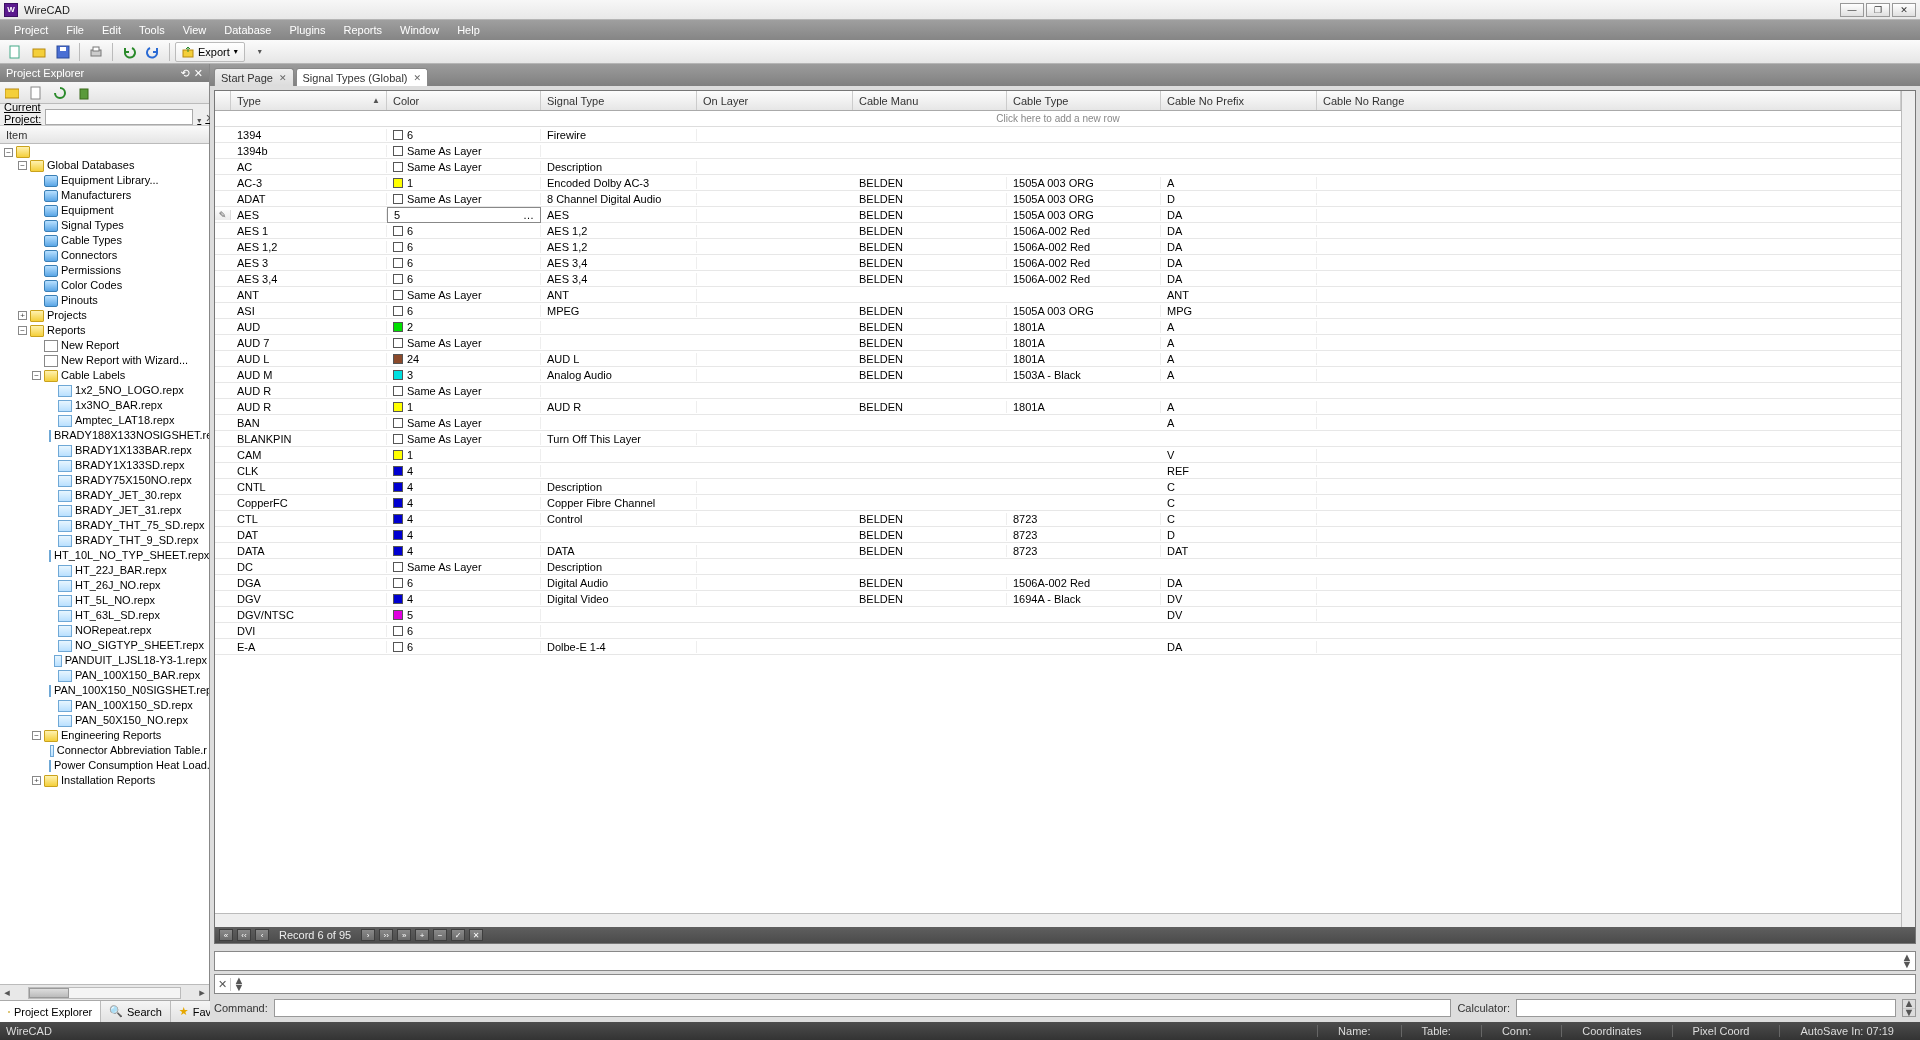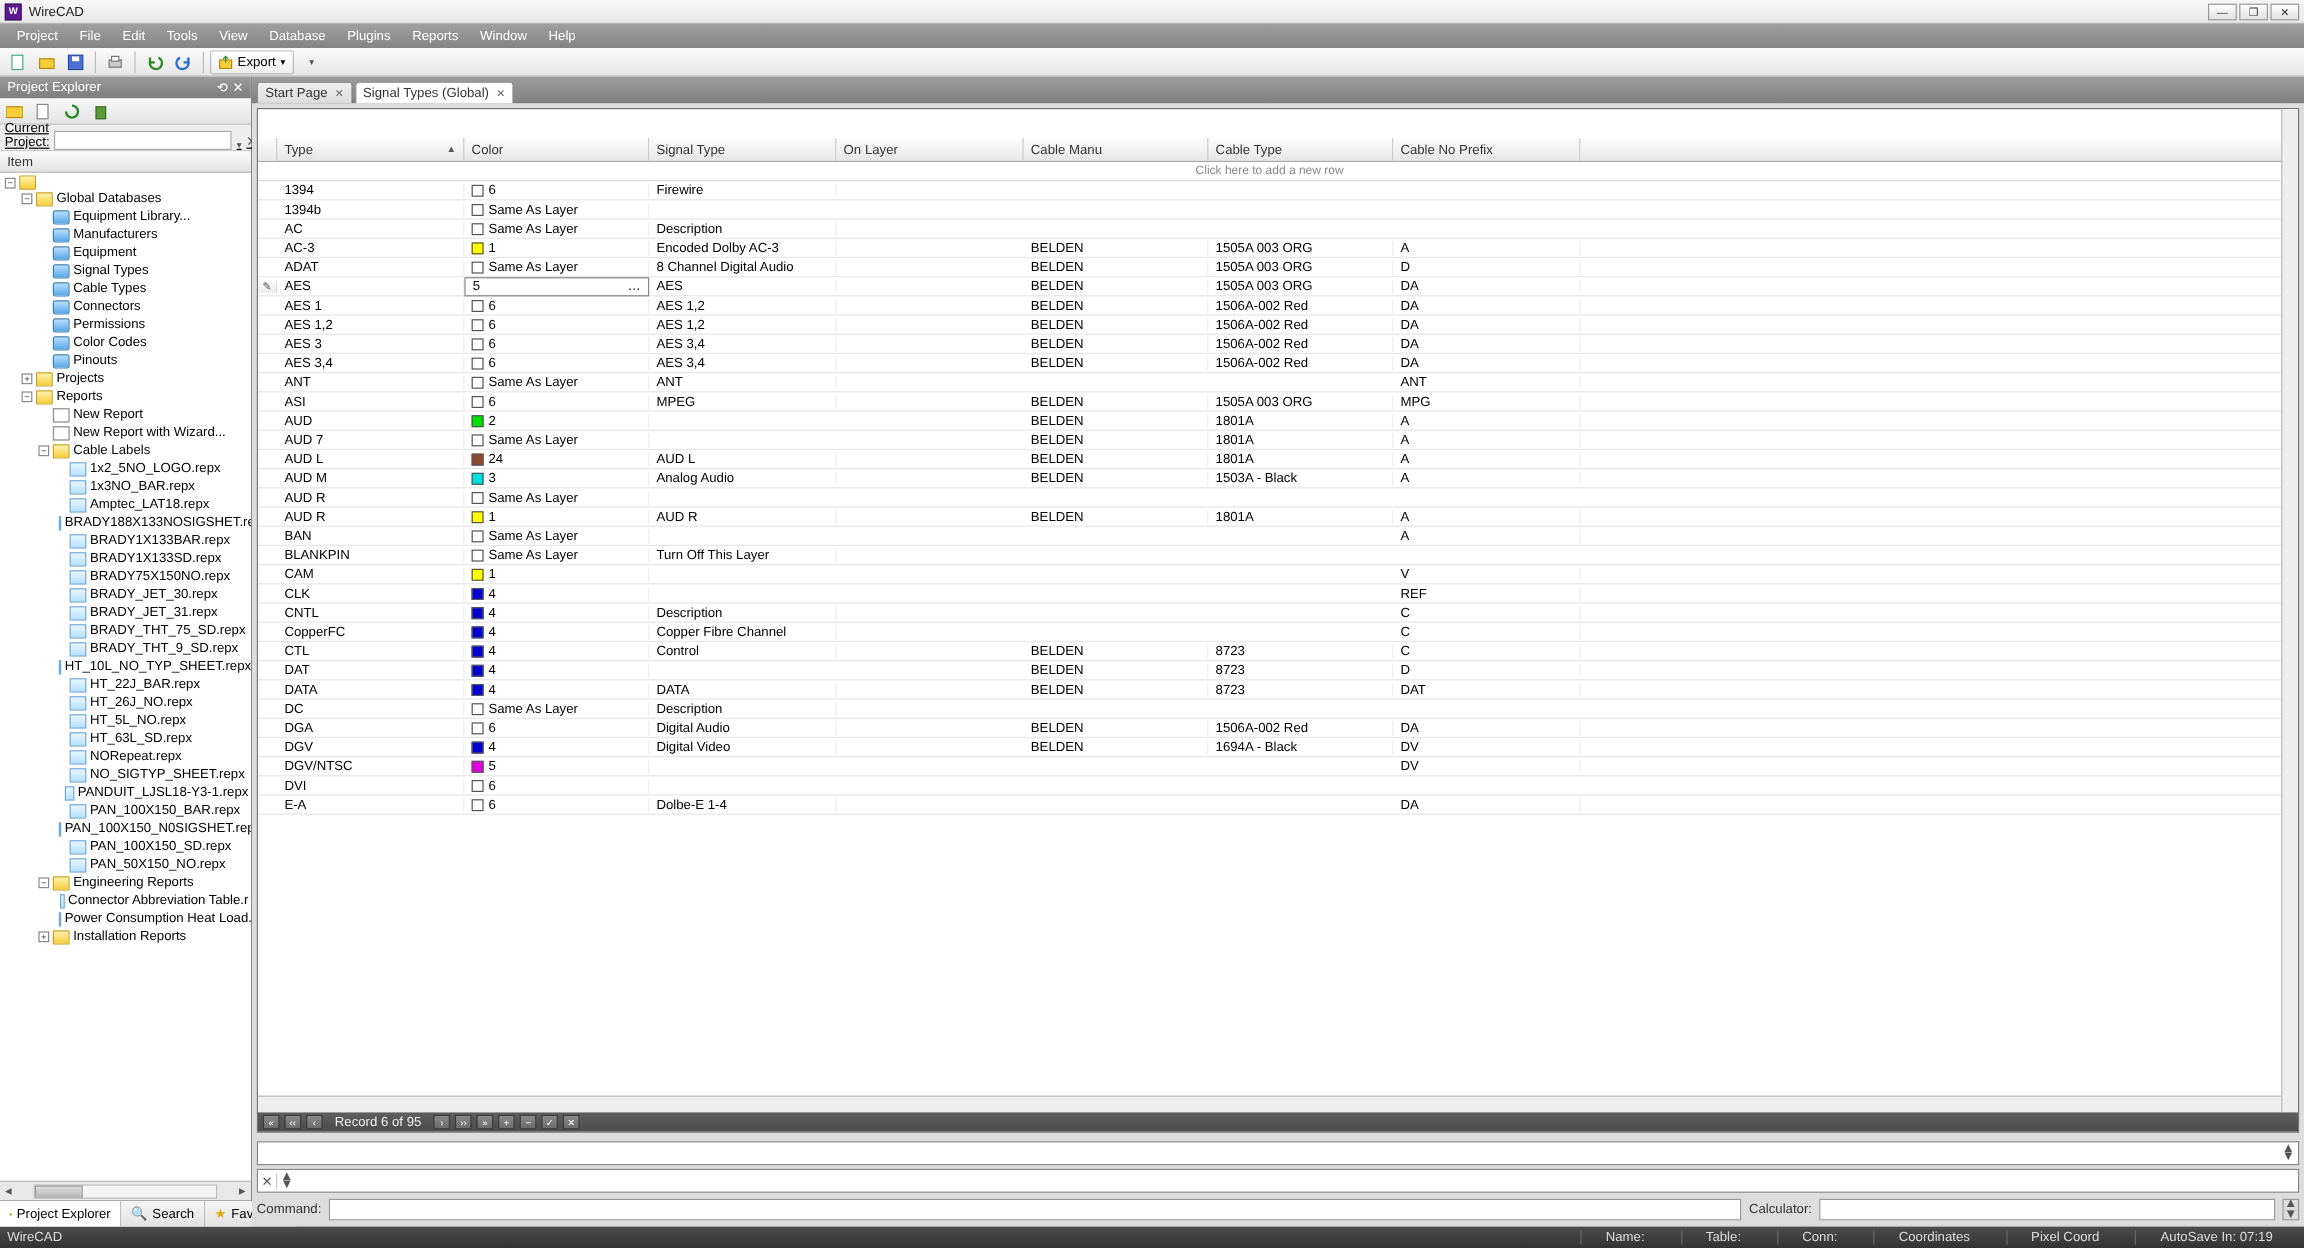--- a/index.html
+++ b/index.html
@@ -107,21 +107,21 @@
 .cmd-row .spin { width:14px; display:flex; flex-direction:column; font-size:7px; color:#555; line-height:7px; border:1px solid #999; height:18px; }
 .cmd-row .spin div { flex:1; text-align:center; border-bottom:1px solid #ccc; }
 
 
 .statusbar { height:18px; background:linear-gradient(#4d4d4d,#333); color:#ddd; display:flex; align-items:center; padding:0 6px; font-size:11px; gap:10px; }
 .statusbar .sp { flex:1; }
 .statusbar .cell { border-left:1px solid #666; padding:0 20px; }
 
 .vscroll-stub { width:14px; background:#eee; border-left:1px solid #bbb; }
 .grid-area { display:flex; flex:1; min-height:0; }
-.grid-inner { flex:1; display:flex; flex-direction:column; min-width:0;margin-top:24px; }
+.grid-inner { flex:1; display:flex; flex-direction:column; min-width:0; }
 </style>
 </head>
 <body>
 
 <div class="titlebar">
   <div class="app-icon">W</div>
   <div class="title">WireCAD</div>
   <div class="winbtns">
     <div class="winbtn">—</div>
     <div class="winbtn">❐</div>
@@ -587,20 +587,21 @@
             <div class="gh col-type">
                 <span>Type</span>
                 <span class="sort">▲</span>
               </div>
             <div class="gh col-color">Color</div>
             <div class="gh col-sig">Signal Type</div>
             <div class="gh col-layer">On Layer</div>
             <div class="gh col-manu">Cable Manu</div>
             <div class="gh col-ctype">Cable Type</div>
             <div class="gh col-prefix">Cable No Prefix</div>
+            <div class="gh col-range">Cable No Range</div>
           </div>
           <div class="new-row">Click here to add a new row</div>
           <div class="grid-body" id="grid-body">
               <div class="grow">
                 <div class="colind"></div>
                 <div class="gc col-type">
                   <span>1394</span>
                 </div>
                 <div class="gc col-color">
                   <span class="swatch" style="background: rgb(255, 255, 255);"></span>

